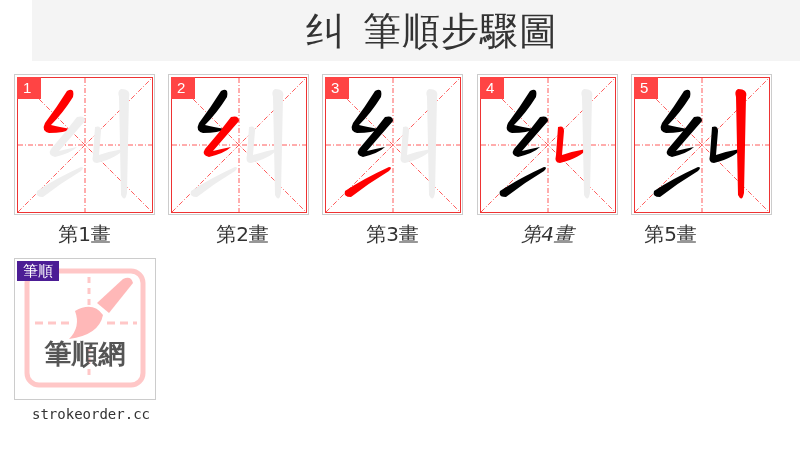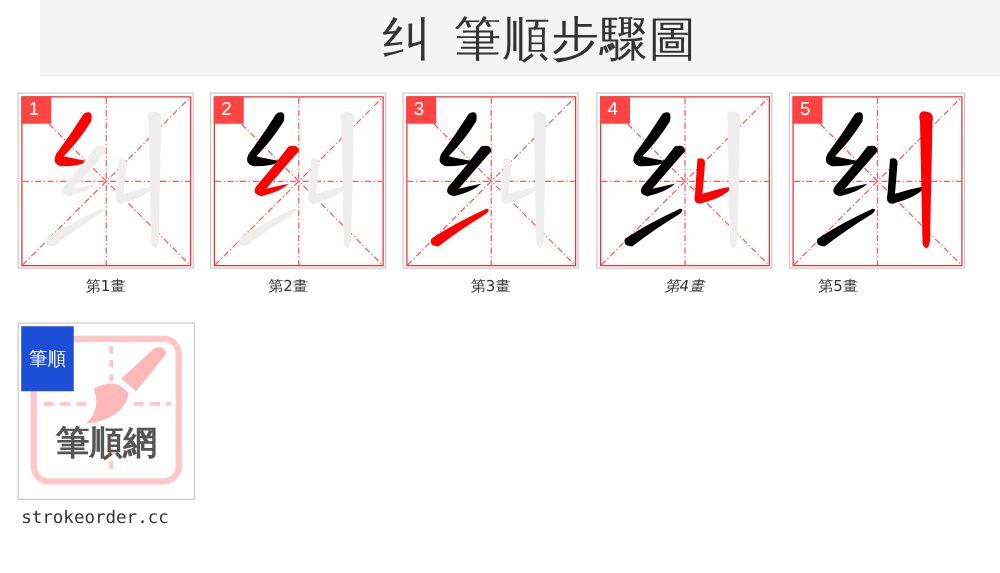--- a/index.html
+++ b/index.html
@@ -3,24 +3,24 @@
 <meta charset="utf-8">
 <style>
   html, body { margin:0; padding:0; }
   body { width:800px; height:458px; background:#fff; position:relative; overflow:hidden; font-family:"DejaVu Sans", sans-serif; }
   .header { position:absolute; left:0; top:0; width:800px; height:61px; background:#f4f4f4;margin-left:32px; }
   .title { position:absolute; left:0; top:6px; width:800px; text-align:center; font-size:38px; color:#333; letter-spacing:1px; }
   .title .char { margin-right:18px; }
   .cell { position:absolute; top:74px; width:141px; height:141px; border:1px solid #ccc; box-sizing:border-box; background:#fff; }
   .cell svg { position:absolute; left:0; top:0; }
   .badge { position:absolute; left:2px; top:2px; width:24px; height:22px; background:#f44; color:#fff; font-size:15px; line-height:22px; padding-left:6px; box-sizing:border-box; font-family:"Liberation Sans", sans-serif; }
-  .caption { position:absolute; top:221px; width:141px; text-align:center; font-size:12px; color:#333; }
+  .caption { position:absolute; top:221px; width:141px; text-align:center; font-size:20px; color:#333; }
   .logo { position:absolute; left:14px; top:258px; width:142px; height:142px; border:1px solid #ccc; box-sizing:border-box; }
-  .logo-badge { position:absolute; left:2px; top:2px; background:#1d4ed8; color:#fff; font-size:15px; line-height:20px; padding:16px 6px; }
-  .site { position:absolute; left:5px; top:406px; width:142px; text-align:center; font-family:"DejaVu Sans Mono", monospace; font-size:14px; color:#333; }
+  .logo-badge { position:absolute; left:2px; top:2px; background:#4c1d95; color:#fff; font-size:15px; line-height:20px; padding:0 6px;font-family:Liberation Serif, serif; }
+  .site { position:absolute; left:20px; top:406px; width:142px; text-align:center; font-family:"DejaVu Sans Mono", monospace; font-size:14px; color:#333; }
 </style>
 </head>
 <body>
 
 <div class="header">
   <div class="title">
     <span class="char">纠</span><span>筆順步驟圖</span>
   </div>
 </div>
 
@@ -53,21 +53,21 @@
           <line x1="3" y1="3" x2="137" y2="137"></line>
         </g>
         <path d="M52 16 Q60 12 58 22 Q48 38 36 50 Q44 52 56 54 Q50 58 34 58 Q26 56 30 48 Q42 32 52 16 Z" fill="#000000"></path>
         <path d="M62 42 Q70 40 70 46 Q56 62 44 76 Q52 74 62 72 Q56 78 40 82 Q32 80 36 74 Q50 58 62 42 Z" fill="#ff0000"></path>
         <path d="M22 116 Q40 104 66 92 Q70 92 66 96 Q46 108 28 122 Q20 122 22 116 Z" fill="#eeeeee"></path>
         <path d="M80 52 Q86 50 86 56 L84 80 Q96 76 108 74 Q104 82 82 88 Q76 88 78 80 Z" fill="#eeeeee"></path>
         <path d="M106 14 Q116 14 114 22 L112 118 Q110 128 106 120 L104 22 Q102 16 106 14 Z" fill="#eeeeee"></path>
       </svg>
       <div class="badge">2</div>
     </div>
-    <div class="caption" style="left: 160px;">第2畫</div>
+    <div class="caption" style="left: 172px;">第2畫</div>
     <div class="cell" style="left: 322px;">
       <svg width="141" height="141" viewBox="0 0 141 141">
         <rect x="2.5" y="2.5" width="135" height="135" fill="none" stroke="#e33" stroke-width="1"></rect>
         <g stroke="#ff5a5a" stroke-width="1" stroke-dasharray="5,2,1,2" fill="none">
           <line x1="70" y1="3" x2="70" y2="137"></line>
           <line x1="3" y1="70" x2="137" y2="70"></line>
           <line x1="3" y1="137" x2="137" y2="3"></line>
           <line x1="3" y1="3" x2="137" y2="137"></line>
         </g>
         <path d="M52 16 Q60 12 58 22 Q48 38 36 50 Q44 52 56 54 Q50 58 34 58 Q26 56 30 48 Q42 32 52 16 Z" fill="#000000"></path>

